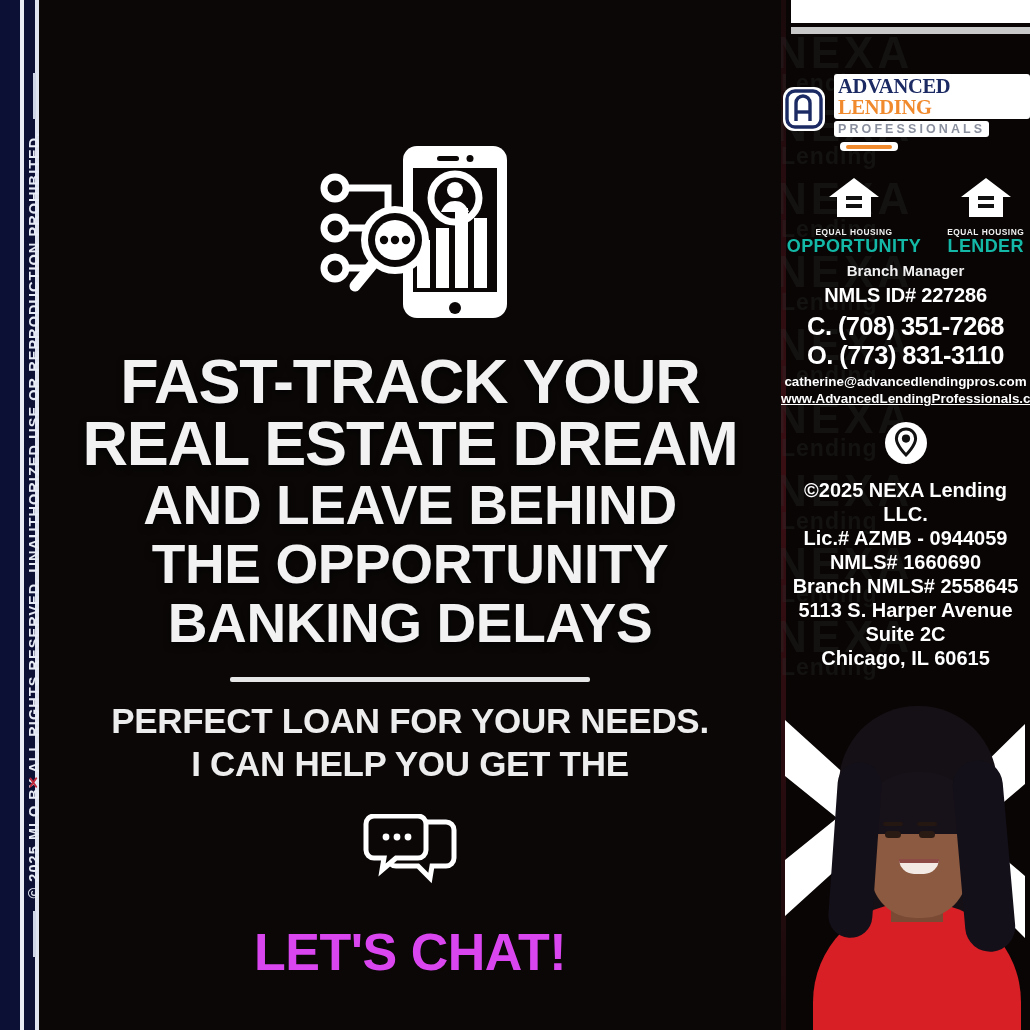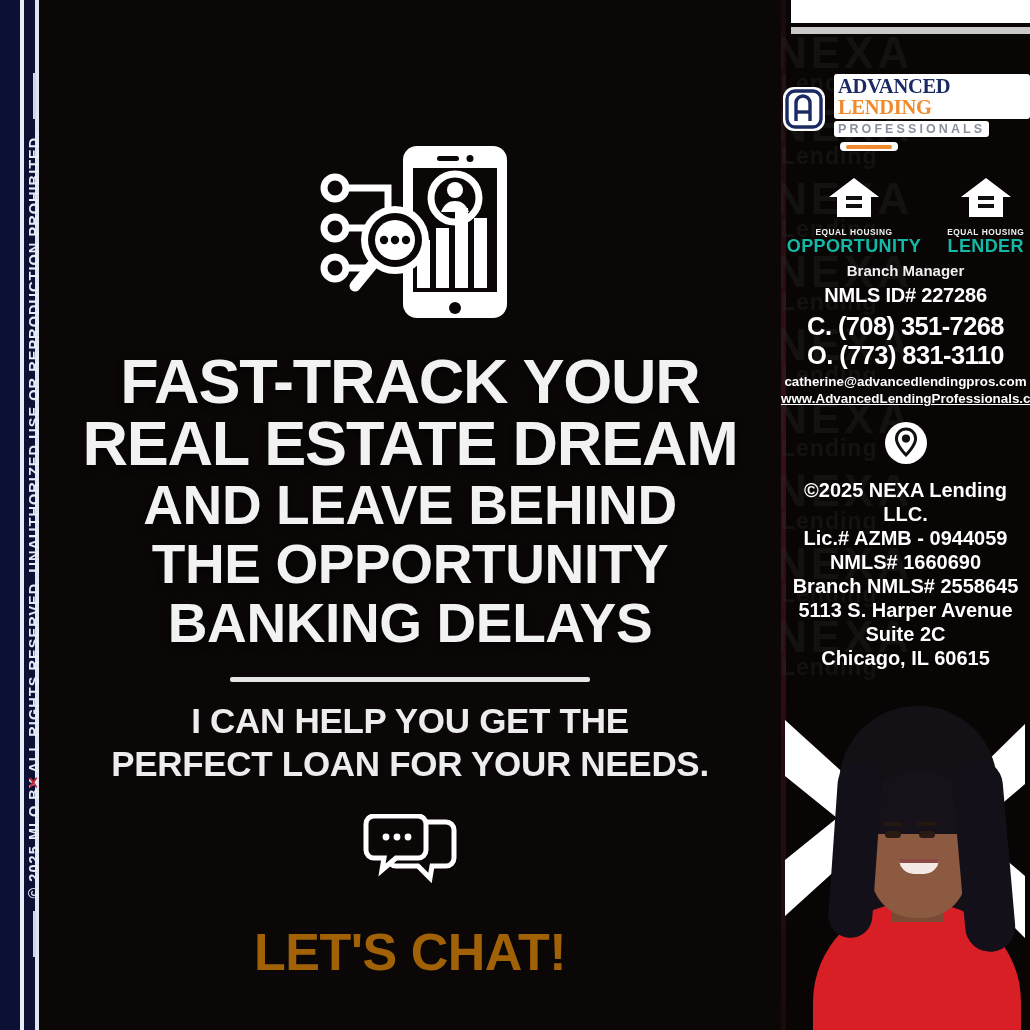--- a/index.html
+++ b/index.html
@@ -40,21 +40,21 @@
   .headline .l3, .headline .l4, .headline .l5 { font-size:55px; font-weight:700; letter-spacing:-0.4px;
               display:block; margin-top:5px; }
 
   .divider { width:360px; height:5px; background:#e6e6e6; margin:26px 0 18px; border-radius:2px; }
 
   .subhead { text-align:center; color:#ededed; font-size:35px; font-weight:700;
              line-height:1.22; letter-spacing:-0.3px; }
 
   .cta-wrap { position:absolute; left:0; right:0; bottom:48px; display:flex;
               flex-direction:column; align-items:center; }
-  .cta-text { margin-top:30px; color:#a16207; font-size:52px; font-weight:800; letter-spacing:-0.5px; }
+  .cta-text { margin-top:30px; color:#d946ef; font-size:52px; font-weight:800; letter-spacing:-0.5px; }
 
   
   .side { position:absolute; left:781px; top:0; width:249px; height:1030px;
           background:#090505; overflow:hidden; }
   .side-seam { position:absolute; left:0; top:0; width:5px; height:1030px;
                background:linear-gradient(180deg,#1a0a0c,#3a0f14 45%,#1a0a0c); }
   .wm { position:absolute; left:-6px; top:28px; width:300px; height:1002px;
         opacity:.30; pointer-events:none; }
   .wm-row { display:block; white-space:nowrap; color:#2e2e2e; font-weight:800; }
   .wm-nexa { font-size:44px; letter-spacing:4px; }
@@ -160,22 +160,22 @@
       <span class="l1">FAST-TRACK YOUR</span>
       <span class="l2">REAL ESTATE DREAM</span>
       <span class="l3">AND LEAVE BEHIND</span>
       <span class="l4">THE OPPORTUNITY</span>
       <span class="l5">BANKING DELAYS</span>
     </div>
 
     <div class="divider"></div>
 
     <div class="subhead">
+      <div>PERFECT LOAN FOR YOUR NEEDS.</div>
       <div>I CAN HELP YOU GET THE</div>
-      <div>PERFECT LOAN FOR YOUR NEEDS.</div>
     </div>
 
     <div class="cta-wrap">
       <div>
         <svg width="96" height="74" viewBox="0 0 96 74" fill="none">
           <path d="M34 8h50a8 8 0 018 8v28a8 8 0 01-8 8H70l-2 12-12-12H34a8 8 0 01-8-8V16a8 8 0 018-8z" stroke="#fff" stroke-width="5" fill="#0b0707"></path>
           <path d="M12 2h44a8 8 0 018 8v26a8 8 0 01-8 8H34L20 56l2-12h-10a8 8 0 01-8-8V10a8 8 0 018-8z" stroke="#fff" stroke-width="5" fill="#0b0707"></path>
           <circle cx="24" cy="23" r="3.4" fill="#fff"></circle>
           <circle cx="35" cy="23" r="3.4" fill="#fff"></circle>
           <circle cx="46" cy="23" r="3.4" fill="#fff"></circle>

